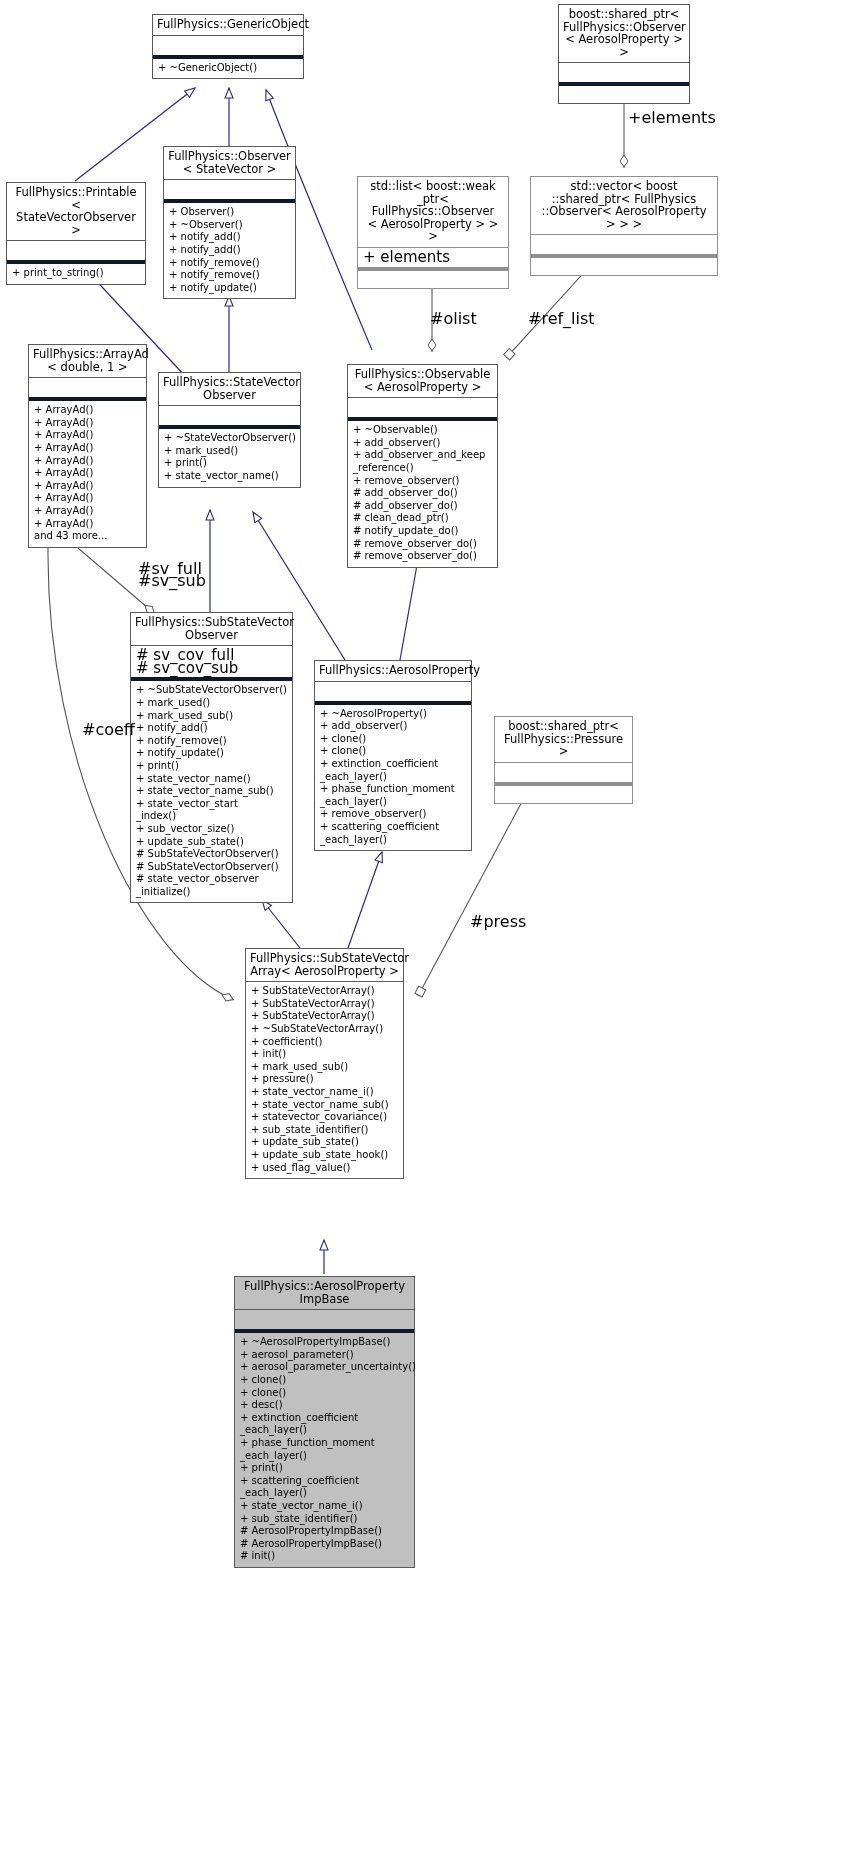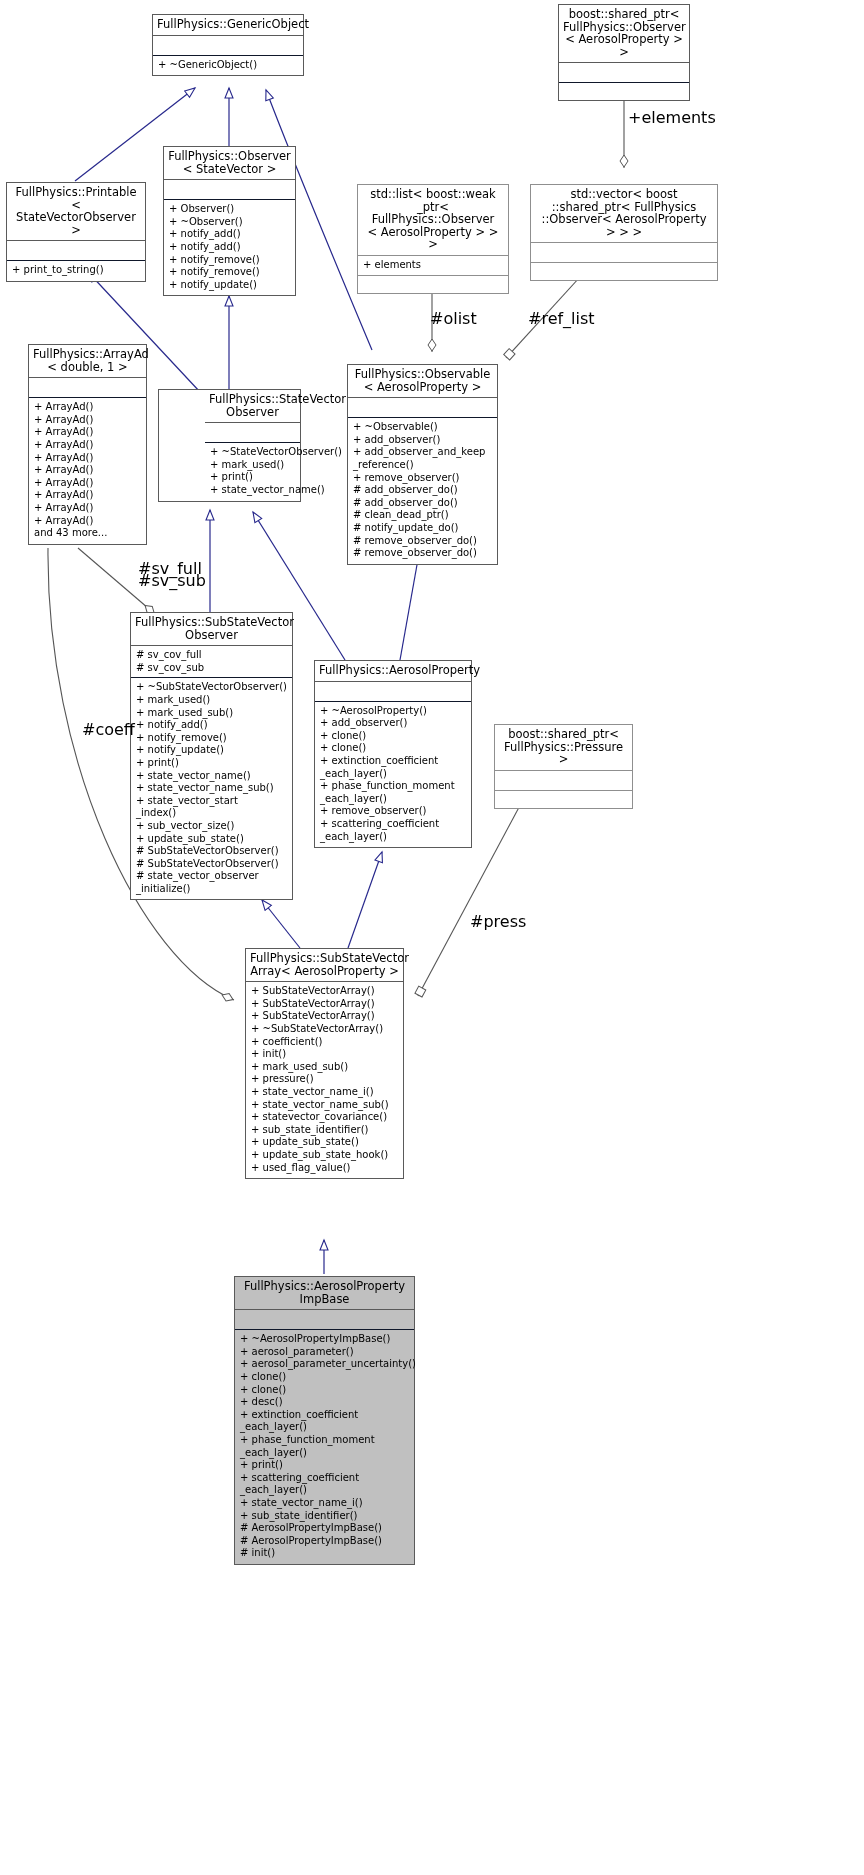--- a/index.html
+++ b/index.html
@@ -12,38 +12,38 @@
   svg.edges{position:absolute;left:0;top:0;width:864px;height:1875px;overflow:visible;}
 
   
   .node{
     position:absolute;
     background:#ffffff;
     border:1px solid #5a5a5a;
     box-sizing:border-box;
     z-index:5;
   }
-  .node.thin{border-color:#8f8f8f;margin-top:8px;}
+  .node.thin{border-color:#8f8f8f;}
   .node.filled{background:#c0c0c0;}
   .node .title{
     text-align:center;
     padding:3px 4px 4px 4px;
     font-size:11.5px;
     line-height:12.6px;
     color:#000;
     border-bottom:1px solid #5a5a5a;
     white-space:pre-line;
   }
   .node.thin .title{border-bottom-color:#8f8f8f;}
   .node .attrs{
     padding:3px 5px 3px 5px;
-    font-size:10px;
+    font-size:15px;
     line-height:12.6px;
     color:#000;
-    border-bottom:1px solid #0f172a;
+    border-bottom:4px solid #0f172a;
     min-height:13px;
   }
   .node.thin .attrs{border-bottom-color:#8f8f8f;}
   .node .ops{
     padding:3px 5px 4px 5px;
     font-size:10px;
     line-height:12.6px;
     color:#000;
     min-height:10px;
   }
@@ -184,21 +184,21 @@
         <div class="row">+ ArrayAd()</div>
         <div class="row">+ ArrayAd()</div>
         <div class="row">+ ArrayAd()</div>
         <div class="row">+ ArrayAd()</div>
         <div class="row">+ ArrayAd()</div>
         <div class="row">+ ArrayAd()</div>
         <div class="row">and 43 more...</div>
       </div>
   </div>
 
-  <div class="node" style="left:158px;top:389px;width:143px;padding-left:46px;">
+  <div class="node" style="left:158px;top:372px;width:143px;">
     <div class="title">FullPhysics::StateVector
 Observer</div>
     <div class="attrs"></div>
     <div class="ops">
         <div class="row">+ ~StateVectorObserver()</div>
         <div class="row">+ mark_used()</div>
         <div class="row">+ print()</div>
         <div class="row">+ state_vector_name()</div>
       </div>
   </div>

